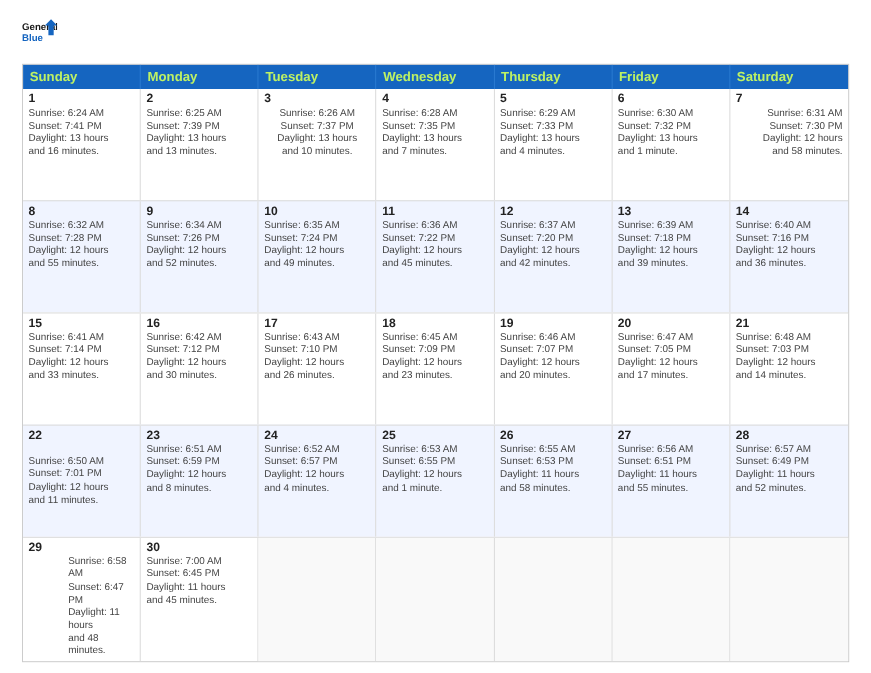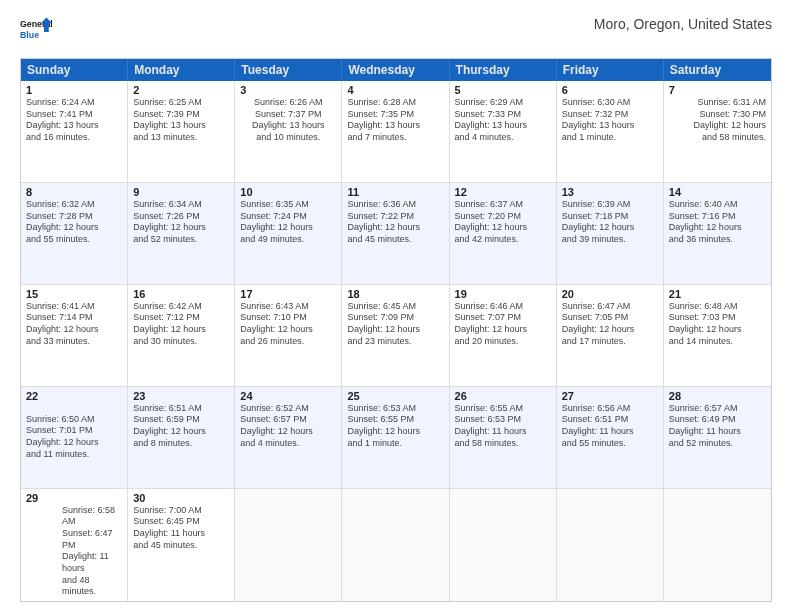--- a/index.html
+++ b/index.html
@@ -49,21 +49,21 @@
       display: flex;
       flex-direction: column;
       border: 1px solid #ccc;
     }
     .calendar-header {
       display: grid;
       grid-template-columns: repeat(7, 1fr);
       background: #1565c0;
     }
     .day-header {
-      color: #e5e5e5;
+      color: #bef264;
       font-size: 12px;
       font-weight: bold;
       padding: 4px 6px;
       border-right: 1px solid #2979d0;
       text-align: left;
     }
     .day-header:last-child { border-right: none; }
     .calendar-body {
       flex: 1;
       display: flex;
@@ -108,21 +108,20 @@
 <div class="page">
   <div class="header">
     <div class="logo">
       <svg class="logo-icon" viewBox="0 0 40 40">
   <text x="0" y="14" font-size="11" font-weight="bold" fill="#1a1a1a" font-family="Arial">General</text>
   <text x="0" y="27" font-size="11" font-weight="bold" fill="#1565c0" font-family="Arial">Blue</text>
   <polygon points="33,2 40,9 36,9 36,20 30,20 30,9 26,9" fill="#1565c0"></polygon>
 </svg>
     </div>
     <div class="title-block">
-      <div class="subtitle">Moro, Oregon, United States</div>
     </div>
   </div>
 
   <div class="calendar">
     <div class="calendar-header">
     <div class="day-header">Sunday</div>
         <div class="day-header">Monday</div>
         <div class="day-header">Tuesday</div>
         <div class="day-header">Wednesday</div>
         <div class="day-header">Thursday</div>

